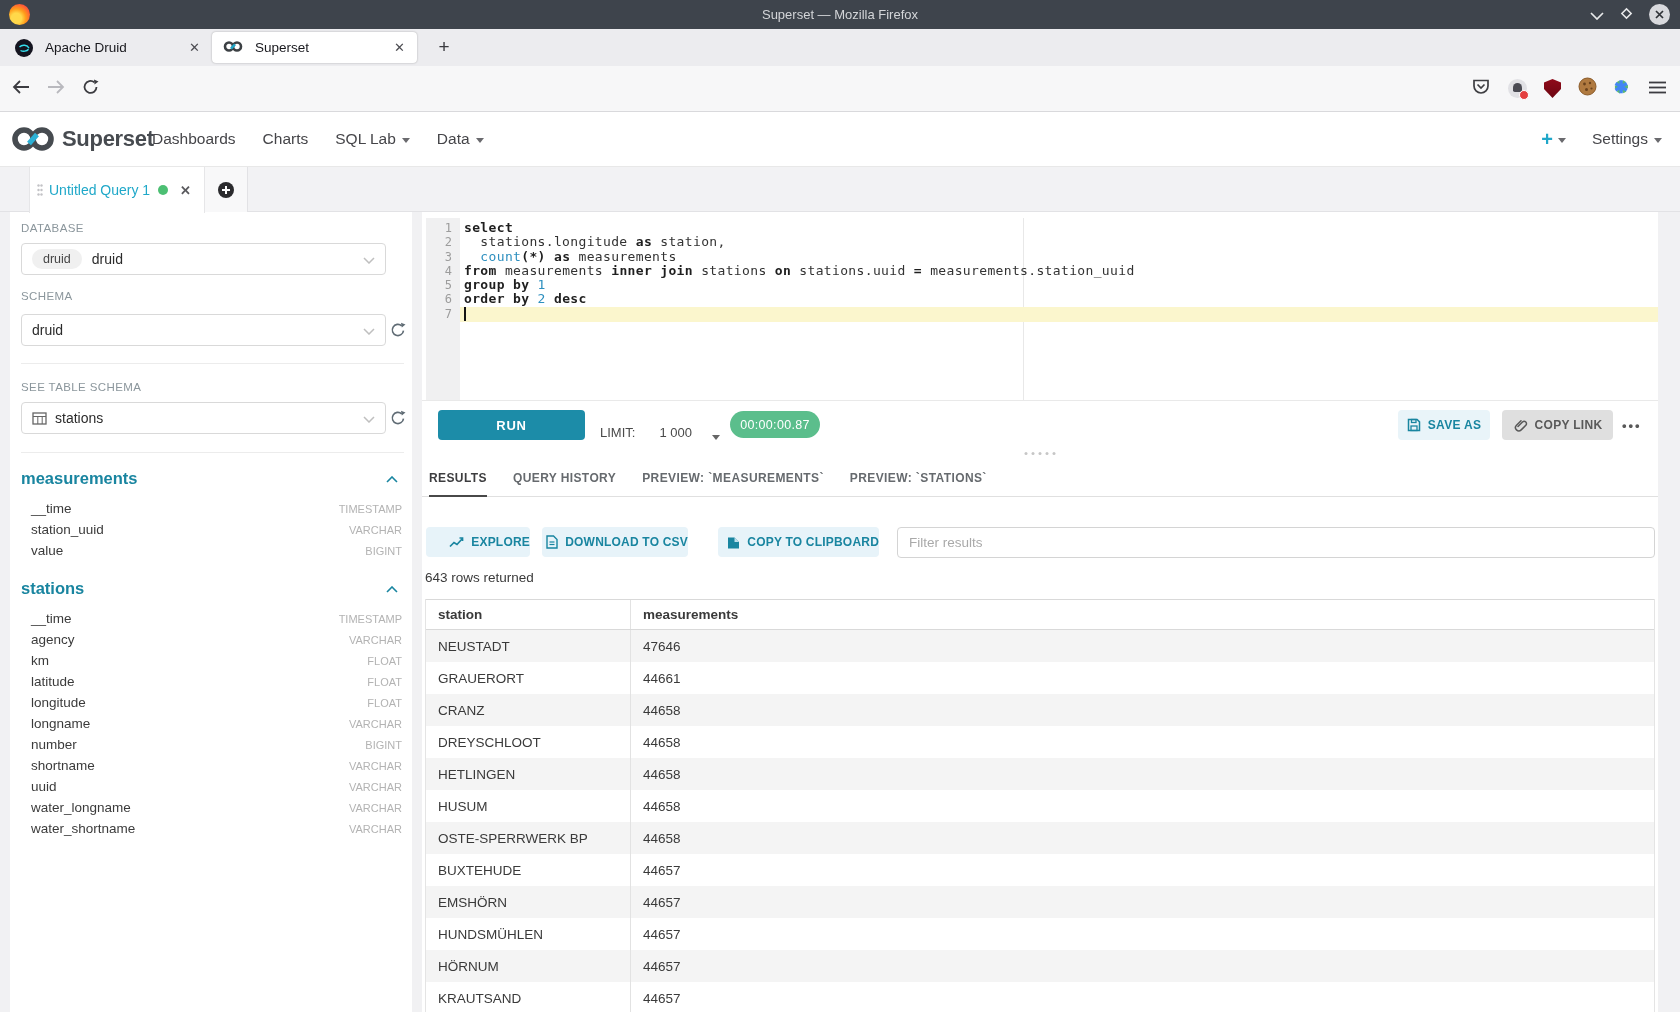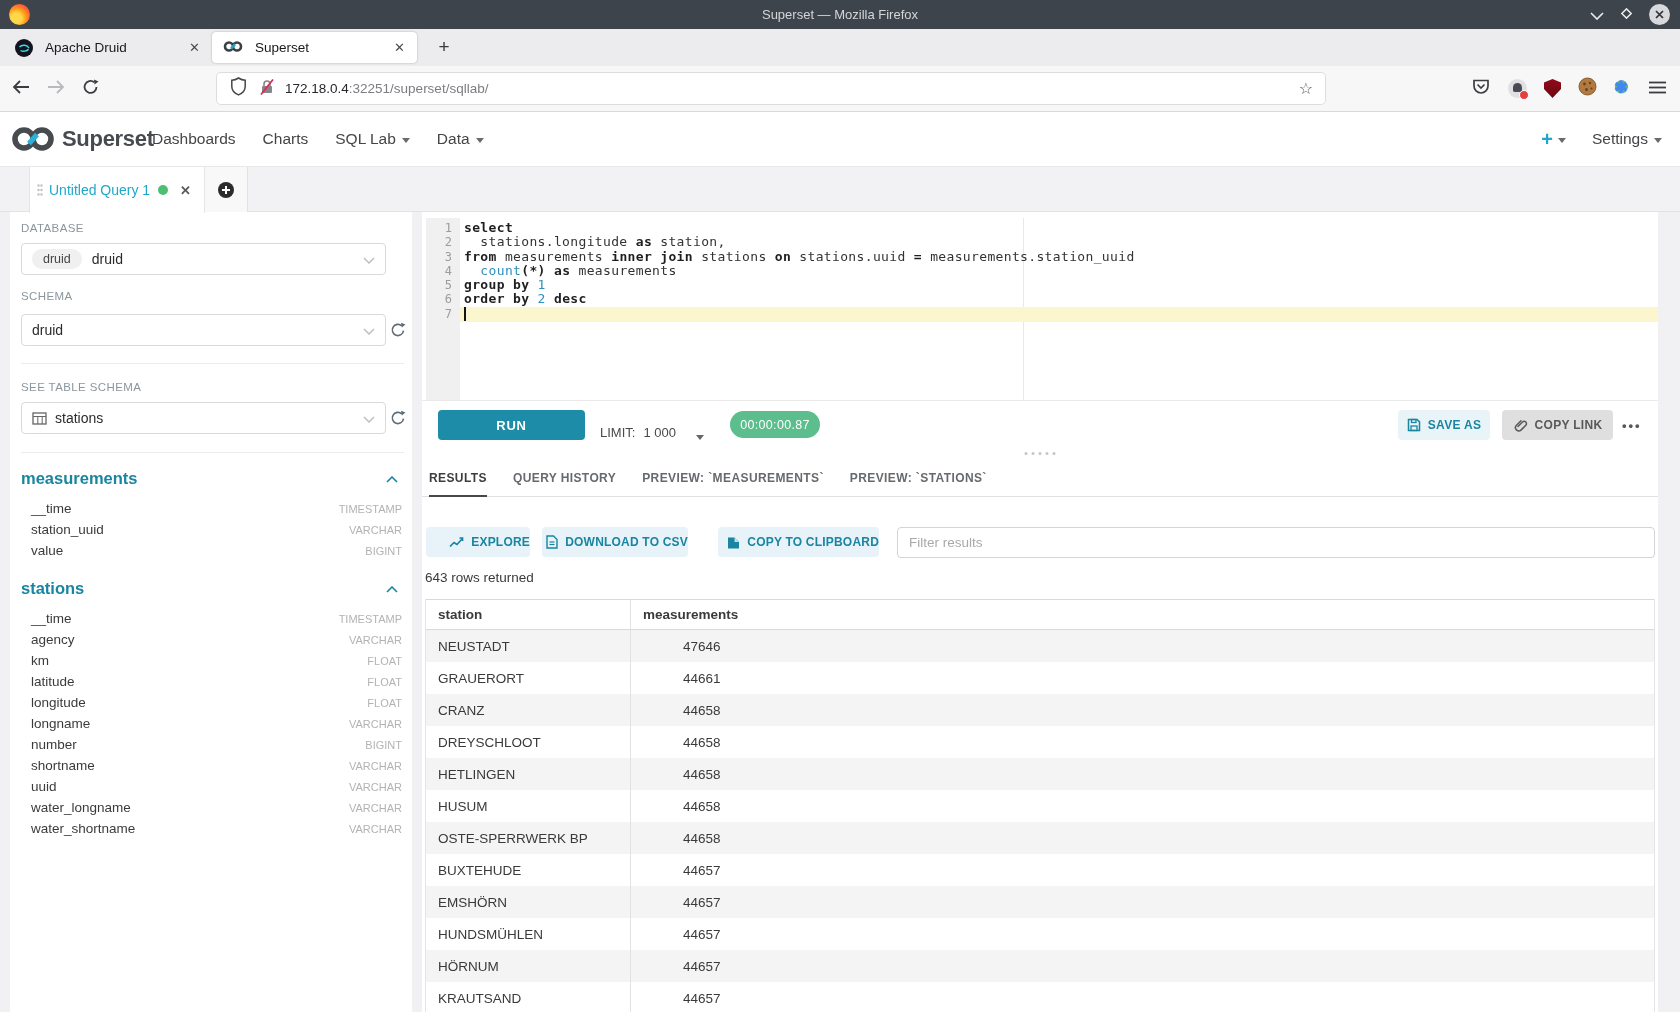--- a/index.html
+++ b/index.html
@@ -107,21 +107,21 @@
   .code-line{white-space:pre;height:14.3px;}
   .tok-k{font-weight:bold;color:#1f1f1f;}
   .tok-b{color:#2d8fbf;}
   .tok-p{color:#333;}
   .editor-divider{position:absolute;left:0;right:0;top:188px;height:1px;background:#e9e9e9;}
 
   
   .run-btn{position:absolute;left:16px;top:198px;width:147px;height:30px;background:#1C8CA8;border-radius:4px;
     color:#fff;font-size:13px;font-weight:bold;letter-spacing:.8px;display:flex;align-items:center;justify-content:center;}
   .limit{position:absolute;left:178px;top:198px;height:30px;display:flex;align-items:flex-end;font-size:13px;color:#4a4a4a;}
-  .limit .lv{margin-left:8px;}
+  .limit .lv{margin-left:24px;}
   .limit .caret{margin-left:20px;border-top-color:#666;}
   .timer{position:absolute;left:308px;top:199px;width:90px;height:27px;border-radius:14px;background:#5BBE8C;
     color:#fff;font-size:12.5px;display:flex;align-items:center;justify-content:center;letter-spacing:.3px;}
   .saveas-btn{position:absolute;left:976px;top:198px;width:92px;height:30px;background:#E9F4F9;border-radius:4px;
     color:#1985A0;font-size:12px;font-weight:bold;letter-spacing:.3px;display:flex;align-items:center;justify-content:center;gap:7px;}
   .copylink-btn{position:absolute;left:1080px;top:198px;width:111px;height:30px;background:#DFDFDF;border-radius:4px;
     color:#595959;font-size:12px;font-weight:bold;letter-spacing:.3px;display:flex;align-items:center;justify-content:center;gap:7px;}
   .more-btn{position:absolute;left:1200px;top:198px;height:30px;display:flex;align-items:center;
     color:#595959;font-size:13px;font-weight:bold;letter-spacing:2px;}
   .splitter{position:absolute;left:50%;top:240px;transform:translateX(-50%);display:flex;gap:4px;}
@@ -143,21 +143,21 @@
   .filter-input{position:absolute;left:475px;top:315px;width:758px;height:31px;border:1px solid #d4d4d4;border-radius:4px;
     box-sizing:border-box;font-size:13.5px;padding:0 11px;font-family:"Liberation Sans",sans-serif;color:#333;outline:none;}
   .filter-input::placeholder{color:#a9a9a9;}
 
   .rowcount{position:absolute;left:3px;top:358px;font-size:13.5px;color:#3a3a3a;}
 
   
   .rtable{position:absolute;left:3px;top:387px;width:1230px;border-left:1px solid #e4e4e4;border-right:1px solid #e4e4e4;box-sizing:border-box;}
   .rt-header{display:flex;height:31px;border-top:1px solid #d9d9d9;border-bottom:1px solid #d9d9d9;background:#fff;box-sizing:border-box;}
   .rt-header .c{font-weight:bold;}
-  .rt-row{display:flex;height:32px;gap:40px;}
+  .rt-row{display:flex;height:32px;}
   .rt-row:nth-child(odd){background:#f4f4f4;}
   .c{display:flex;align-items:center;font-size:13.5px;color:#3a3a3a;padding-left:12px;box-sizing:border-box;}
   .c1{width:205px;border-right:1px solid #e2e2e2;}
   .c2{flex:1;}
 </style>
 </head>
 <body>
 
 <div id="app">
 
@@ -213,34 +213,20 @@
           </svg></span>
       <span>
         <svg width="18" height="14">
             <path d="M10 1 L16 7 l-6 6 M16 7 h-15" stroke="#b9b9be" stroke-width="1.8" fill="none"></path>
           </svg></span>
       <span>
         <svg width="17" height="16">
             <path d="M14.5 8 a6 6 0 1 1 -2.2 -4.7" fill="none" stroke="#3c3c41" stroke-width="1.8"></path>
             <polygon points="12,0.5 16.5,2.5 12.5,5.5" fill="#3c3c41"></polygon>
           </svg></span>
-    </div>
-    <div class="urlfield">
-      <span class="shield">
-        <svg width="17" height="19">
-            <path d="M8.5 1 C6.2 2.5 3.9 3.1 1.8 3.2 V9.4 c0 4.5 3.2 7 6.7 8.5 3.5-1.5 6.7-4 6.7-8.5 V3.2 C13.1 3.1 10.8 2.5 8.5 1 Z" fill="none" stroke="#46464b" stroke-width="1.5"></path>
-          </svg></span>
-      <span class="lock">
-        <svg width="16" height="18">
-            <rect x="3" y="8" width="10" height="7" rx="1" fill="#85858c"></rect>
-            <path d="M5 8 V6 a3 3 0 0 1 6 0 v2" fill="none" stroke="#85858c" stroke-width="1.6"></path>
-            <line x1="2" y1="16.5" x2="14" y2="1.5" stroke="#e22850" stroke-width="1.8"></line>
-          </svg></span>
-      <span class="url-text"><span class="url-host">172.18.0.4</span><span class="url-rest">:32251/superset/sqllab/</span></span>
-      <span class="url-star">☆</span>
     </div>
     <div class="toolbar-icons">
       <span>
         <svg width="20" height="19">
             <path d="M3 3.5 h14 v5.5 a7 7 0 0 1 -14 0 z" fill="none" stroke="#3e3e42" stroke-width="1.7"></path>
             <polyline points="6.5,7.5 10,11 13.5,7.5" stroke="#3e3e42" stroke-width="1.7" fill="none"></polyline>
           </svg></span>
       <span class="ext-circle">
         <span class="bust"></span>
           <span class="ext-badge"></span>
@@ -463,22 +449,22 @@
           <div>5</div>
           <div>6</div>
           <div>7</div>
         </div>
     </div>
     <div class="ruler"></div>
     <div class="active-line"></div>
     <div class="code">
         <div class="code-line"><span class="tok-k">select</span></div>
         <div class="code-line"><span class="tok-p">  stations.longitude </span><span class="tok-k">as</span><span class="tok-p"> station,</span></div>
+        <div class="code-line"><span class="tok-p">  </span><span class="tok-b">count</span><span class="tok-k">(*)</span><span class="tok-p"> </span><span class="tok-k">as</span><span class="tok-p"> measurements</span></div>
         <div class="code-line"><span class="tok-k">from</span><span class="tok-p"> measurements </span><span class="tok-k">inner join</span><span class="tok-p"> stations </span><span class="tok-k">on</span><span class="tok-p"> stations.uuid </span><span class="tok-k">=</span><span class="tok-p"> measurements.station_uuid</span></div>
-        <div class="code-line"><span class="tok-p">  </span><span class="tok-b">count</span><span class="tok-k">(*)</span><span class="tok-p"> </span><span class="tok-k">as</span><span class="tok-p"> measurements</span></div>
         <div class="code-line"><span class="tok-k">group by</span><span class="tok-p"> </span><span class="tok-b">1</span></div>
         <div class="code-line"><span class="tok-k">order by</span><span class="tok-p"> </span><span class="tok-b">2</span><span class="tok-p"> </span><span class="tok-k">desc</span></div>
         <div class="code-line"></div>
       </div>
     <div class="cursor"></div>
     <div class="editor-divider"></div>
 
     <div class="run-btn">RUN</div>
     <div class="limit">
       <span>LIMIT:</span>

